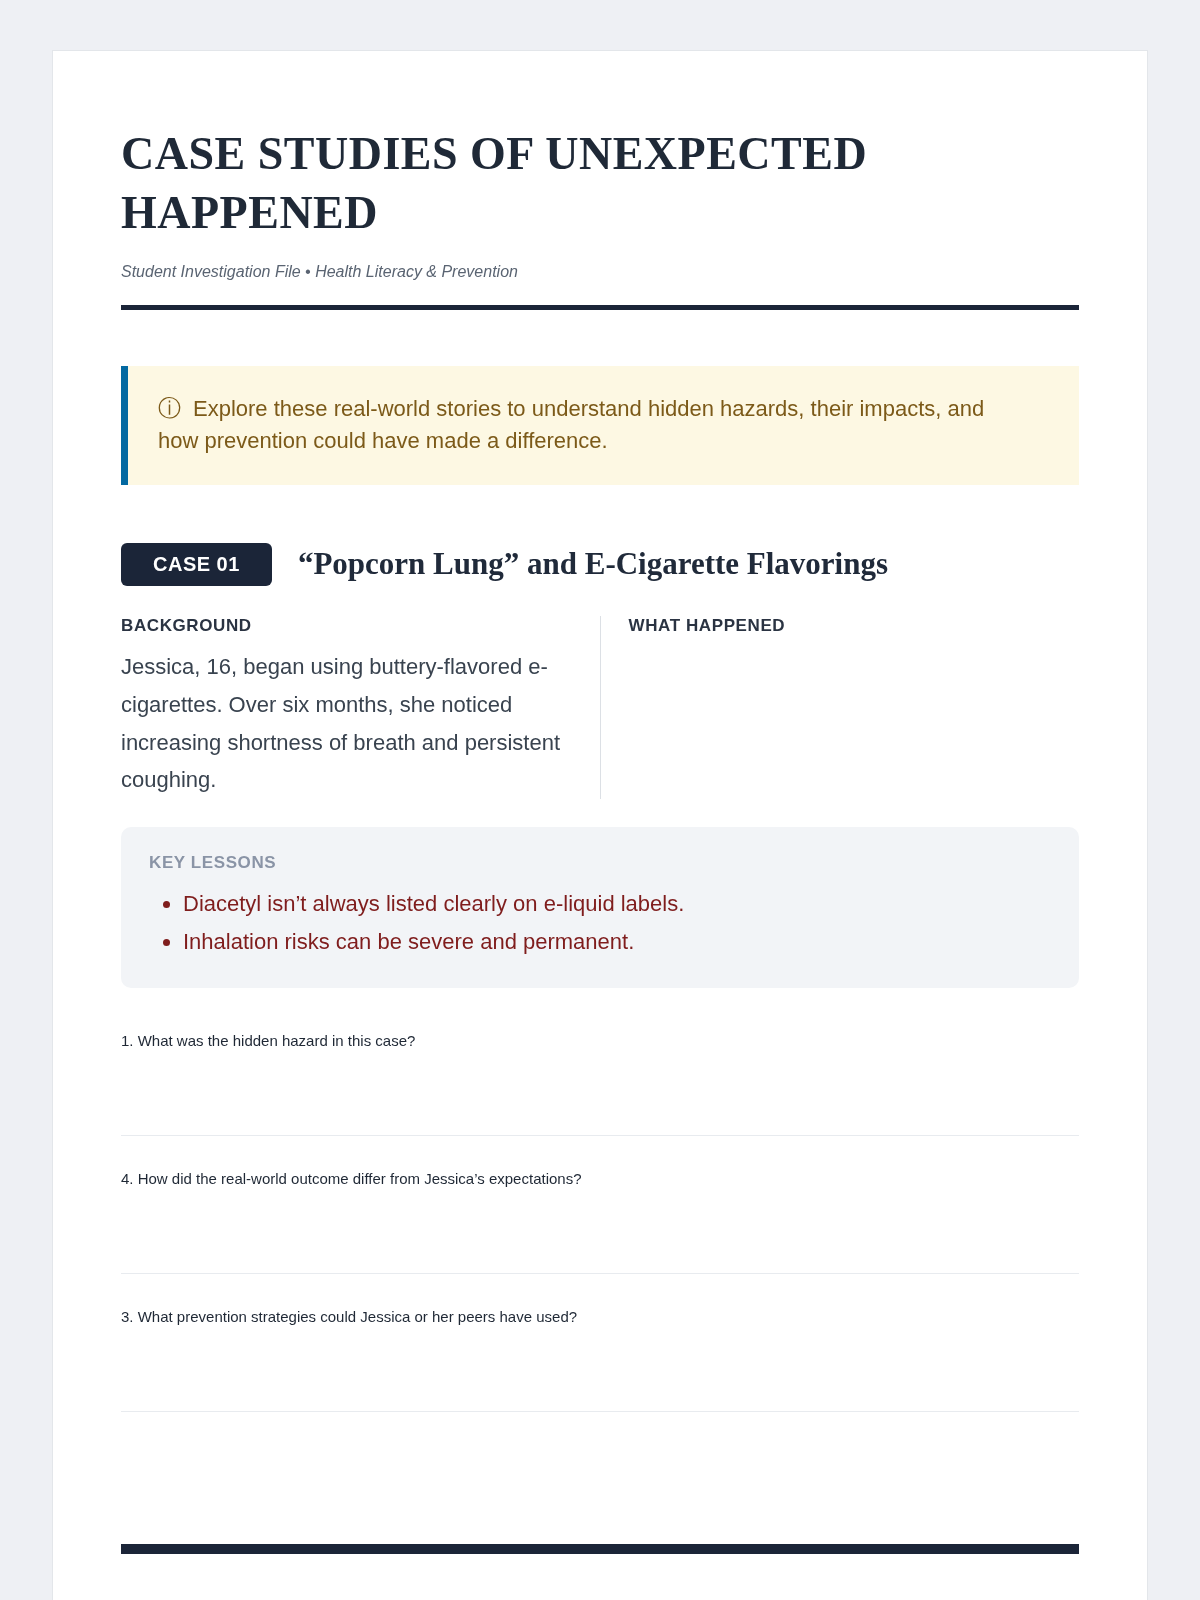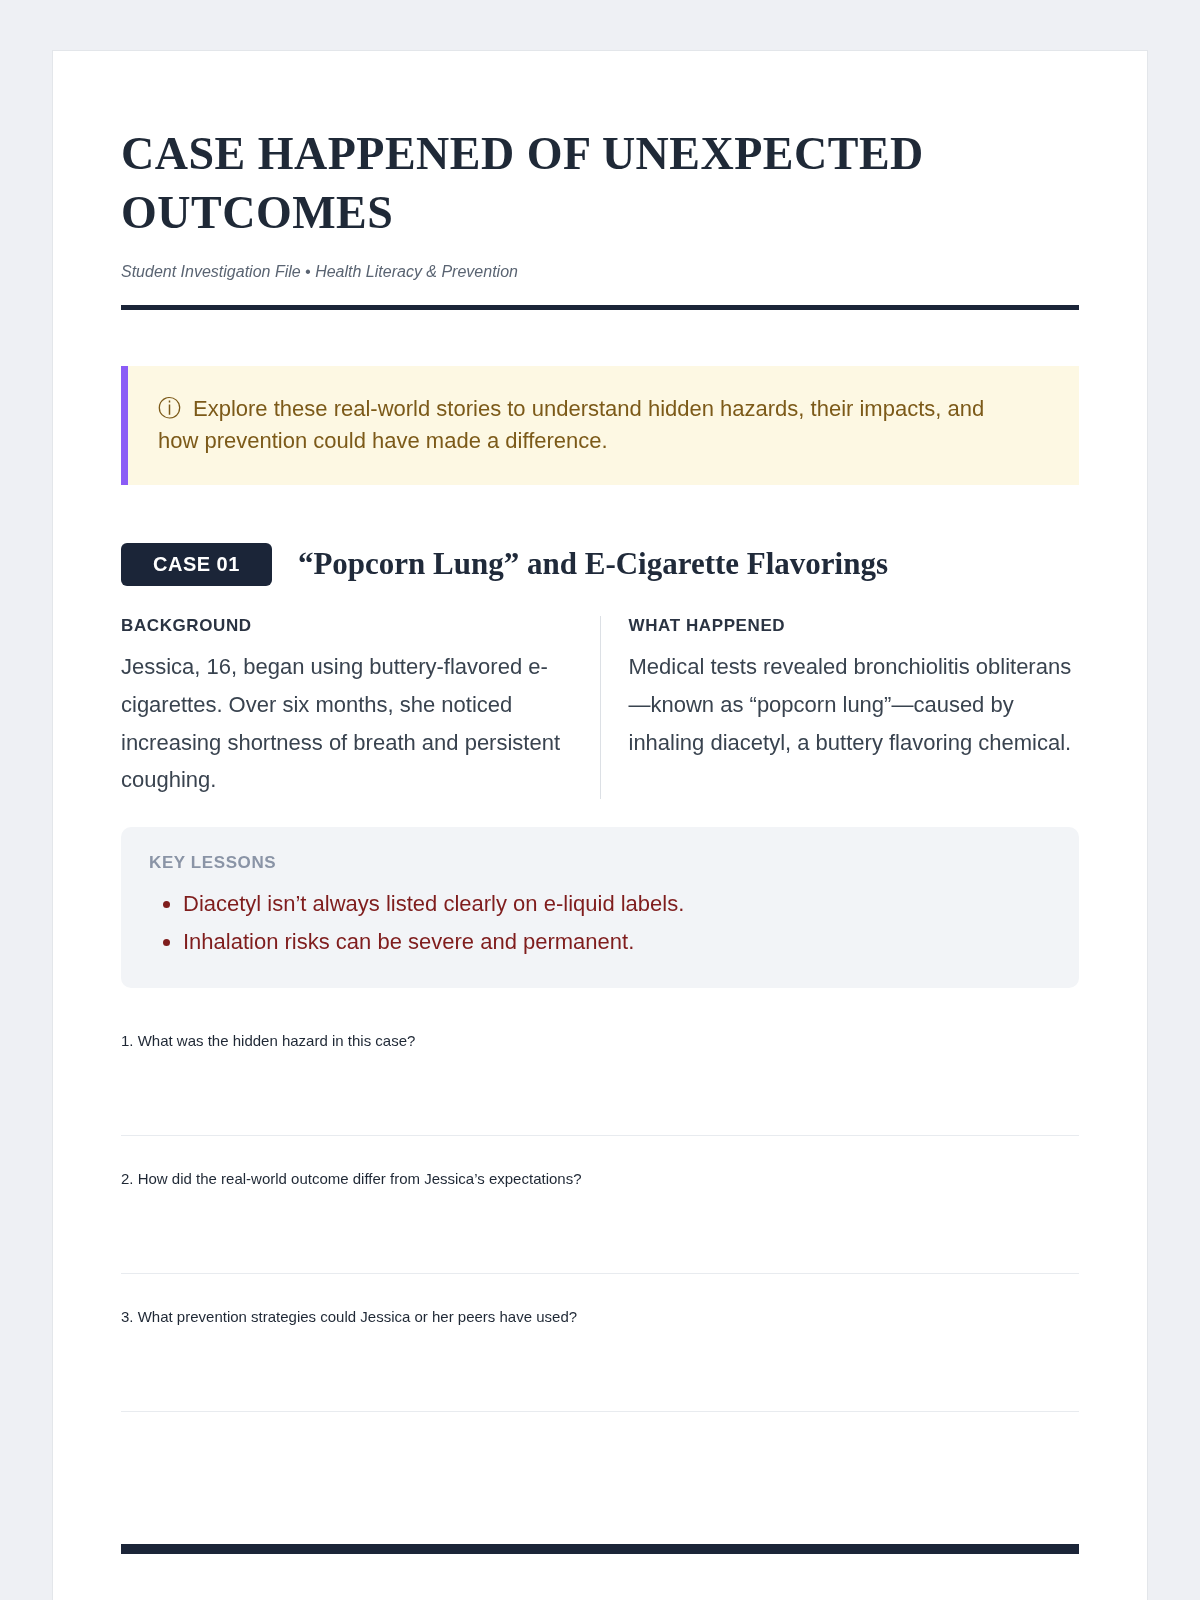--- a/index.html
+++ b/index.html
@@ -38,21 +38,21 @@
   }
   .thick-rule {
     margin-top: 24px;
     height: 5px;
     background: #1b2538;
   }
   
   .callout {
     margin-top: 56px;
     background: #fdf8e3;
-    border-left: 7px solid #8b5cf6;
+    border-left: 7px solid #0369a1;
     padding: 26px 29px 28px 30px;
   }
   .callout p {
     margin: 0;
     font-size: 22px;
     line-height: 1.45;
     color: #7c5a19;
     max-width: 860px;
   }
   .info-icon {
@@ -151,21 +151,21 @@
     height: 10px;
     background: #1b2538;
   }
 </style>
 </head>
 <body>
 
 <main class="card">
 
   <header>
-    <h1 class="doc-title">CASE HAPPENED OF UNEXPECTED OUTCOMES</h1>
+    <h1 class="doc-title">CASE STUDIES OF UNEXPECTED HAPPENED</h1>
     <p class="doc-subtitle">Student Investigation File • Health Literacy &amp; Prevention</p>
     <div class="thick-rule"></div>
   </header>
 
   <aside class="callout">
     <p><span class="info-icon">ⓘ</span><span>Explore these real-world stories to understand hidden hazards, their impacts, and how prevention could have made a difference.</span></p>
   </aside>
 
   <section>
 
@@ -175,39 +175,38 @@
     </div>
 
     <div class="case-columns">
       <div>
         <h3 class="col-heading">BACKGROUND</h3>
         <p class="col-text">Jessica, 16, began using buttery-flavored e-cigarettes. Over six months, she noticed increasing shortness of breath and persistent coughing.</p>
       </div>
       <div class="col-divider"></div>
       <div>
         <h3 class="col-heading">WHAT HAPPENED</h3>
-        <p class="col-text">Medical tests revealed bronchiolitis obliterans—known as “popcorn lung”—caused by inhaling diacetyl, a buttery flavoring chemical.</p>
       </div>
     </div>
 
     <div class="key-lessons">
       <h3 class="key-lessons-heading">KEY LESSONS</h3>
       <ul>
         <li>Diacetyl isn’t always listed clearly on e-liquid labels.</li>
         <li>Inhalation risks can be severe and permanent.</li>
       </ul>
     </div>
 
     <div class="question-block">
       <h3 class="question-text">1. What was the hidden hazard in this case?</h3>
       <div class="answer-space"></div>
     </div>
 
     <div class="question-block">
-      <h3 class="question-text">2. How did the real-world outcome differ from Jessica’s expectations?</h3>
+      <h3 class="question-text">4. How did the real-world outcome differ from Jessica’s expectations?</h3>
       <div class="answer-space"></div>
     </div>
 
     <div class="question-block">
       <h3 class="question-text">3. What prevention strategies could Jessica or her peers have used?</h3>
       <div class="answer-space"></div>
     </div>
 
   </section>
 

